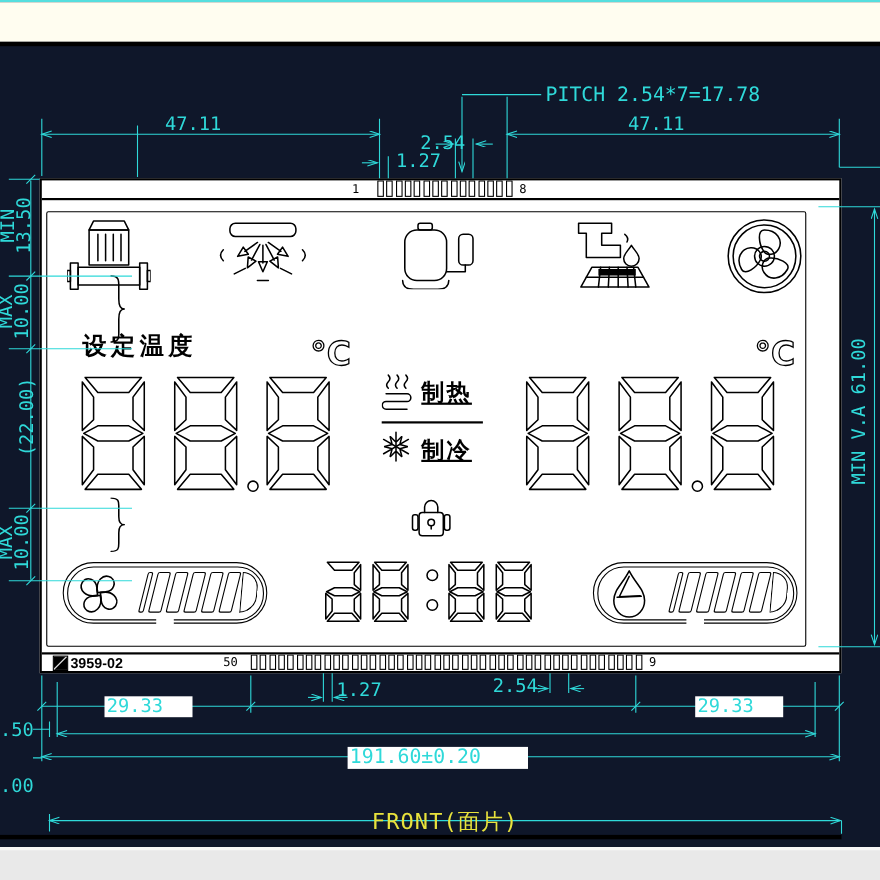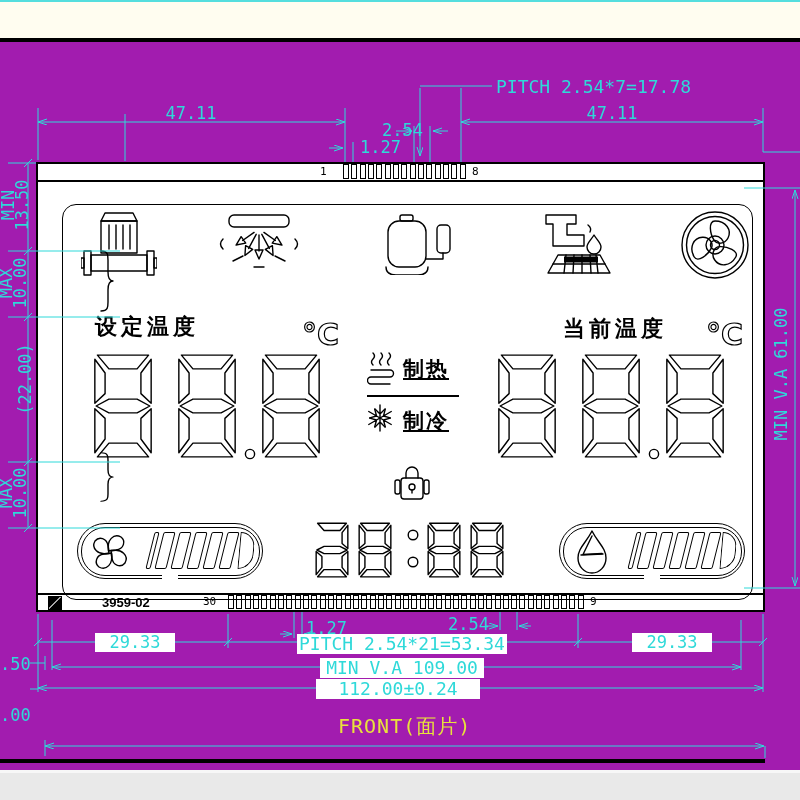--- a/index.html
+++ b/index.html
@@ -1,42 +1,42 @@
 <!DOCTYPE html>
 <html style="--dim: #2fd9d9; --hl: #e8e23c;"><head>
 <meta charset="utf-8">
 <style>
   html,body{margin:0;padding:0;background:#fff;}
-  .canvas{position:relative;width:800px;height:800px;background:#a21caf;overflow:hidden;
+  .canvas{position:relative;width:800px;height:800px;background:#0f172a;overflow:hidden;
           font-family:"DejaVu Sans Mono",monospace;}
   .abs{position:absolute;}
   
   .strip-top-cyan{left:0;top:0;width:800px;height:2px;background:#55dede;}
   .strip-cream{left:0;top:2px;width:800px;height:36px;background:#fffdf0;}
   .line-top-black{left:0;top:38px;width:800px;height:4px;background:#000;}
   .line-bottom-black{left:0;top:759px;width:765px;height:4px;background:#000;}
   .strip-gray{left:0;top:770px;width:800px;height:30px;background:#e9e9e9;border-top:3px solid #f7f7f7;}
   
   .dim{position:absolute;font-size:17px;line-height:1.1;color:#2fd9d9;white-space:nowrap;z-index:5;}
   .dim.big{font-size:18px;}
   .dim.mask{background:#fff;padding:0 2px;}
-  .ctr{text-align:center;}
+  .ctr{text-align:left;}
   .vt{position:absolute;width:96px;text-align:center;transform:rotate(-90deg);font-size:17px;color:#2fd9d9;white-space:nowrap;z-index:5;}
   .vt-wide{width:160px;}
   .yellow{color:#e8e23c;font-size:20px;letter-spacing:1px;}
   svg.overlay{position:absolute;left:0;top:0;z-index:4;}
   
   .panel{position:absolute;left:36px;top:162px;width:725px;height:446px;border:2px solid #000;background:#fff;z-index:2;}
   .hline{position:absolute;left:0;width:725px;height:1.5px;background:#000;}
   .pins{position:absolute;display:flex;justify-content:space-between;}
   .pins .pad{width:6px;height:100%;border:1px solid #000;background:#fff;box-sizing:border-box;}
   .pinlabel{position:absolute;font-size:11px;color:#000;font-family:"DejaVu Sans Mono",monospace;}
-  .partno{position:absolute;font:bold 13px "Liberation Sans",sans-serif;color:#000;margin-left:38px;}
+  .partno{position:absolute;font:bold 13px "Liberation Sans",sans-serif;color:#000;}
   .sq{position:absolute;width:12px;height:12px;background:linear-gradient(135deg,#000 42%,#fff 48%,#000 54%);border:1px solid #000;}
-  .va{position:absolute;left:24px;top:28px;width:689px;height:394px;border:1.5px solid #000;border-radius:14px;margin-top:12px;}
+  .va{position:absolute;left:4px;top:28px;width:689px;height:394px;border:1.5px solid #000;border-radius:2px;}
   .cjk{position:absolute;font:700 22px "DejaVu Sans",sans-serif;color:#000;letter-spacing:4px;white-space:nowrap;}
   .cjk2{position:absolute;font:700 21px "DejaVu Sans",sans-serif;color:#000;letter-spacing:2px;white-space:nowrap;text-decoration:underline;}
   .unit{position:absolute;font:700 30px "DejaVu Sans",sans-serif;color:#fff;-webkit-text-stroke:1.2px #000;white-space:nowrap;}
   .divider{position:absolute;height:2px;background:#000;}
   .segwrap{position:absolute;}
   .segwrap svg{position:absolute;top:0;}
   .pill{position:absolute;width:186px;height:56px;border:1.5px solid #000;border-radius:28px;box-sizing:border-box;}
   .pill-inner{position:absolute;inset:2.5px;border:1.2px solid #000;border-radius:24px;}
   .bars{position:absolute;left:72px;top:8px;height:37px;display:flex;gap:4px;align-items:stretch;}
   .bar,.sliver,.dcap{border:1.4px solid #000;background:#fff;box-sizing:border-box;}
@@ -103,28 +103,26 @@
   <span class="vt" style="left:-26px;top:195px">13.50</span>
   <span class="vt" style="left:-42px;top:273px">MAX</span>
   <span class="vt" style="left:-28px;top:273px">10.00</span>
   <span class="vt" style="left:-23px;top:369px">(22.00)</span>
   <span class="vt" style="left:-42px;top:483px">MAX</span>
   <span class="vt" style="left:-28px;top:483px">10.00</span>
   <span class="vt vt-wide" style="left:701px;top:364px">MIN V.A 61.00</span>
 
   <span class="dim" style="left:306px;top:619px">1.27</span>
   <span class="dim ctr mask" style="left:95px;top:633px;width:76px">29.33</span>
-  <span class="dim big mask" style="left:297px;top:634px">PITCH 2.54*21=53.34</span>
   <span class="dim" style="left:448px;top:615px">2.54</span>
   <span class="dim ctr mask" style="left:632px;top:633px;width:76px">29.33</span>
-  <span class="dim big ctr mask" style="left:320px;top:658px;width:160px">MIN V.A 109.00</span>
-  <span class="dim big ctr mask" style="left:316px;top:679px;width:160px">112.00±0.24</span>
+  <span class="dim big ctr mask" style="left:316px;top:679px;width:160px">191.60±0.20</span>
   <span class="dim" style="left:0px;top:655px">.50</span>
   <span class="dim" style="left:0px;top:706px">.00</span>
-  <span class="dim yellow" style="left:338px;top:715px">FRONT(面片)</span>
+  <span class="dim yellow" style="left:338px;top:736px">FRONT(面片)</span>
 
   <div class="panel">
     <div class="pins" style="left:305px;top:0;width:123px;height:15px">
         <div class="pad"></div>
         <div class="pad"></div>
         <div class="pad"></div>
         <div class="pad"></div>
         <div class="pad"></div>
         <div class="pad"></div>
         <div class="pad"></div>
@@ -180,21 +178,21 @@
         <div class="pad"></div>
         <div class="pad"></div>
         <div class="pad"></div>
         <div class="pad"></div>
         <div class="pad"></div>
         <div class="pad"></div>
         <div class="pad"></div>
         <div class="pad"></div>
         <div class="pad"></div>
       </div>
-    <span class="pinlabel" style="left:165px;top:431px">30</span>
+    <span class="pinlabel" style="left:165px;top:431px">50</span>
     <span class="pinlabel" style="left:552px;top:431px">9</span>
     <div class="sq" style="left:10px;top:432px"></div>
     <span class="partno" style="left:26px;top:431px">3959-02</span>
 
     <svg class="icon" style="left:60px;top:86px" width="16" height="62" viewBox="0 0 16 62">
       <path class="k" d="M3,1 C10,1 10,5 10,10 L10,22 C10,27 11,31 15,31 C11,31 10,35 10,40 L10,52 C10,57 10,61 3,61"></path>
     </svg>
     <svg class="icon" style="left:60px;top:288px" width="16" height="50" viewBox="0 0 16 62" preserveAspectRatio="none">
       <path class="k" d="M3,1 C10,1 10,5 10,10 L10,22 C10,27 11,31 15,31 C11,31 10,35 10,40 L10,52 C10,57 10,61 3,61"></path>
     </svg>
@@ -252,21 +250,20 @@
         <circle class="k" cx="36" cy="36" r="33"></circle>
           <circle class="k" cx="36" cy="36" r="28.5"></circle>
         <path class="k" d="M36,12 c11,0 17,9 13,17 c-3,6 -11,7 -14,2 c-4,-6 -6,-19 1,-19 Z"></path>
         <path class="k" d="M36,12 c11,0 17,9 13,17 c-3,6 -11,7 -14,2 c-4,-6 -6,-19 1,-19 Z" transform="rotate(120 36 36)"></path>
         <path class="k" d="M36,12 c11,0 17,9 13,17 c-3,6 -11,7 -14,2 c-4,-6 -6,-19 1,-19 Z" transform="rotate(240 36 36)"></path>
         <circle class="k" cx="36" cy="36" r="9"></circle>
           <circle class="k" cx="36" cy="36" r="4.5"></circle>
       </svg>
 
       <span class="cjk" style="left:32px;top:107px">设定温度</span>
-      <span class="cjk" style="left:500px;top:109px">当前温度</span>
       <span class="unit" style="left:239px;top:112px">°C</span>
       <span class="unit" style="left:643px;top:112px">°C</span>
 
       <div class="segwrap" style="left:28px;top:146px">
           <svg width="64" height="110" viewBox="0 0 100 160" preserveAspectRatio="none" style="left: 0px;">
             <polygon points="10,6 90,6 72,26 28,26" style="fill:none;stroke:#000;stroke-width:1.4;vector-effect:non-scaling-stroke;stroke-linejoin:round"></polygon>
             <polygon points="94,12 94,76 78,62 78,32" style="fill:none;stroke:#000;stroke-width:1.4;vector-effect:non-scaling-stroke;stroke-linejoin:round"></polygon>
             <polygon points="94,84 94,148 78,128 78,98" style="fill:none;stroke:#000;stroke-width:1.4;vector-effect:non-scaling-stroke;stroke-linejoin:round"></polygon>
             <polygon points="10,154 90,154 72,134 28,134" style="fill:none;stroke:#000;stroke-width:1.4;vector-effect:non-scaling-stroke;stroke-linejoin:round"></polygon>
             <polygon points="6,84 6,148 22,128 22,98" style="fill:none;stroke:#000;stroke-width:1.4;vector-effect:non-scaling-stroke;stroke-linejoin:round"></polygon>

